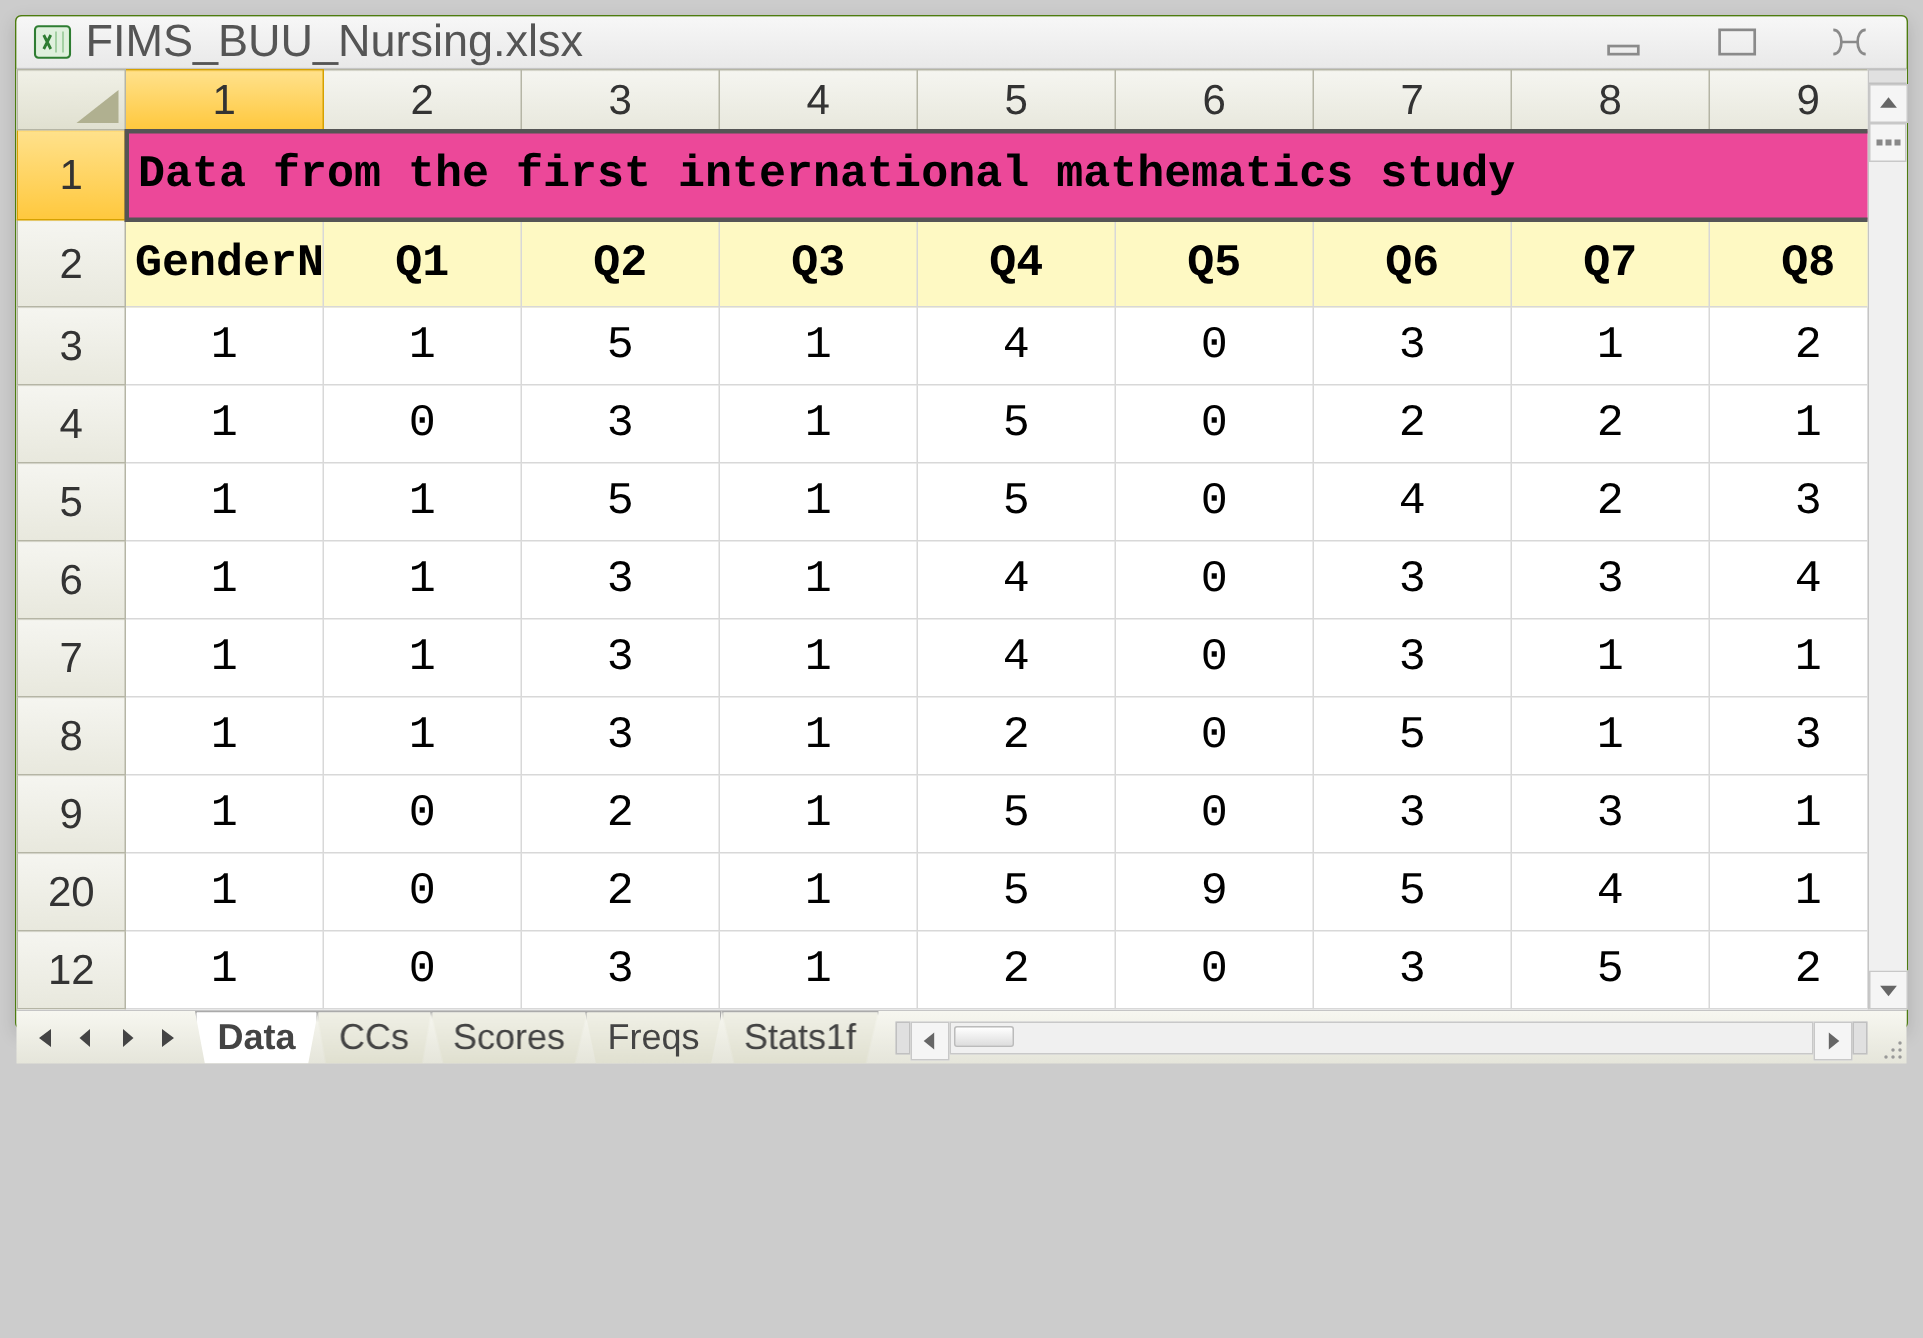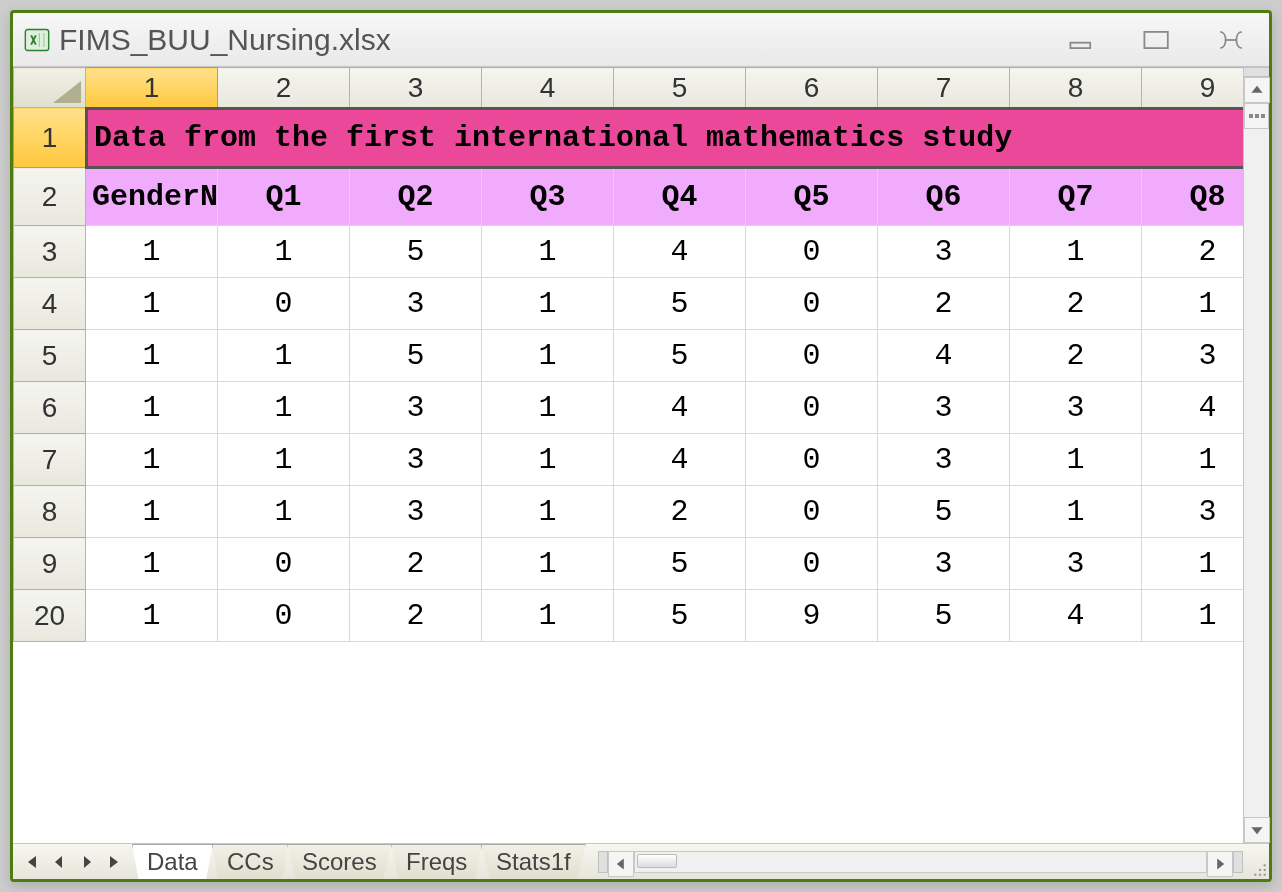--- a/index.html
+++ b/index.html
@@ -1,19 +1,19 @@
 <!DOCTYPE html>
 <html><head>
 <meta charset="utf-8">
 <style>
   * { box-sizing: border-box; margin: 0; padding: 0; }
   html, body { width: 1282px; height: 892px; overflow: hidden; font-family: Arial, sans-serif; background: #ccc; }
   .window {
-    position: absolute; left: 10px; top: 10px; width: 1262px; height: 872px;
-    background: #f4f4f4; border: 3px solid #4d7c0f; border-radius: 4px;
+    position: absolute; left: 10px; top: 10px; width: 1262px; height: 676px;
+    background: #f4f4f4; border: 1px solid #4d7c0f; border-radius: 4px;
     box-shadow: 0 4px 12px rgba(0,0,0,0.15);
     display: flex; flex-direction: column;
   }
   .titlebar {
     height: 54px; background: linear-gradient(#f7f7f7,#e9e9e9);
     border-bottom: 1px solid #c5c5c5; display: flex; align-items: center;
     padding: 0 10px; gap: 8px; border-top-left-radius:4px;border-top-right-radius:4px;
   }
   .app-icon { width: 28px; height: 28px; display:flex;align-items:center;justify-content:center; }
   .title-text { font-size: 30px; color: #555; flex: 0 0 auto; }
@@ -46,21 +46,21 @@
   td.cell {
     border-right:1px solid #d8d8d8; border-bottom:1px solid #d8d8d8;
     font-family: "Courier New", monospace; font-size:30px; text-align:center;
     height:52px; padding:0 6px; white-space:nowrap; overflow:visible;
   }
   tr.title-row td.cell {
     background:#ec4899; font-weight:bold; font-size:30px; height:60px;
   }
   tr.title-row td.cell.merged-left { text-align:left; padding-left:8px; border-right:none;}
   tr.header-row td.cell {
-    background:#f0abfc; font-weight:bold; height:58px;
+    background:#fef9c3; font-weight:bold; height:58px;
   }
   td.cell.selected {
     outline:3px solid #555; outline-offset:-2px;
   }
   .vscroll {
     width:26px; background:#f0f0f0; border-left:1px solid #c5c5c5;
     display:flex; flex-direction:column;
   }
   .vscroll .arrow, .hscroll .arrow {
     height:26px; width:26px; display:flex;align-items:center;justify-content:center;
@@ -80,21 +80,21 @@
   .nav-btn svg{width:16px;height:16px;fill:#444;}
   .tabs { display:flex; align-items:flex-end; font-size:24px; padding-bottom:0;}
   .tab {
     padding:3px 14px 3px 14px; background:linear-gradient(#f0f0e6,#e0e0d0);
     border:1px solid #aaa; border-bottom:none; border-top-left-radius:0;border-top-right-radius:0;
     border-bottom-left-radius:6px;border-bottom-right-radius:6px;
     margin-left:-1px; color:#444; position:relative;
     transform: perspective(40px) rotateX(0deg);
     clip-path: polygon(0 0, 100% 0, 92% 100%, 8% 100%);
   }
-  .tab.active { background:#fff; font-weight:normal; z-index:2;}
+  .tab.active { background:#fff; font-weight:bold; z-index:2;}
   .tabsep{width:8px;}
   .hscroll-wrap { flex:1; display:flex; align-items:center; padding:0 4px; gap:0;}
   .hscroll { flex:1; display:flex; height:22px;}
   .hscroll .track { flex:1; background:#f0f0f0; border:1px solid #c8c8c8; position:relative;}
   .hscroll .thumb { position:absolute; left:2px; top:2px; height:14px; width:40px; background:linear-gradient(#fff,#ddd); border:1px solid #bbb; border-radius:2px;}
   .hscroll-splitter {width:10px;background:#e0e0e0;border:1px solid #c0c0c0;height:22px;}
   .resize-grip{width:22px;display:flex;align-items:flex-end;justify-content:flex-end;padding:2px;}
   .resize-grip svg{width:14px;height:14px;}
   col.c0{width:72px;} col.cn{width:132px;}
   tr.title-row td.cell span.titlecontent{position:relative;white-space:nowrap;}
@@ -271,20 +271,32 @@
               <td class="cell">1</td>
               <td class="cell">0</td>
               <td class="cell">2</td>
               <td class="cell">1</td>
               <td class="cell">5</td>
               <td class="cell">9</td>
               <td class="cell">5</td>
               <td class="cell">4</td>
               <td class="cell">1</td>
             </tr>
+            <tr>
+              <td class="rowhdr">12</td>
+              <td class="cell">1</td>
+              <td class="cell">0</td>
+              <td class="cell">3</td>
+              <td class="cell">1</td>
+              <td class="cell">2</td>
+              <td class="cell">0</td>
+              <td class="cell">3</td>
+              <td class="cell">5</td>
+              <td class="cell">2</td>
+            </tr>
           </tbody>
       </table>
     </div>
     <div class="vscroll">
       <div class="splitter"></div>
       <div class="arrow">
           <svg viewBox="0 0 10 10">
             <path d="M1 7 L5 2 L9 7 Z"></path>
           </svg>
         </div>

